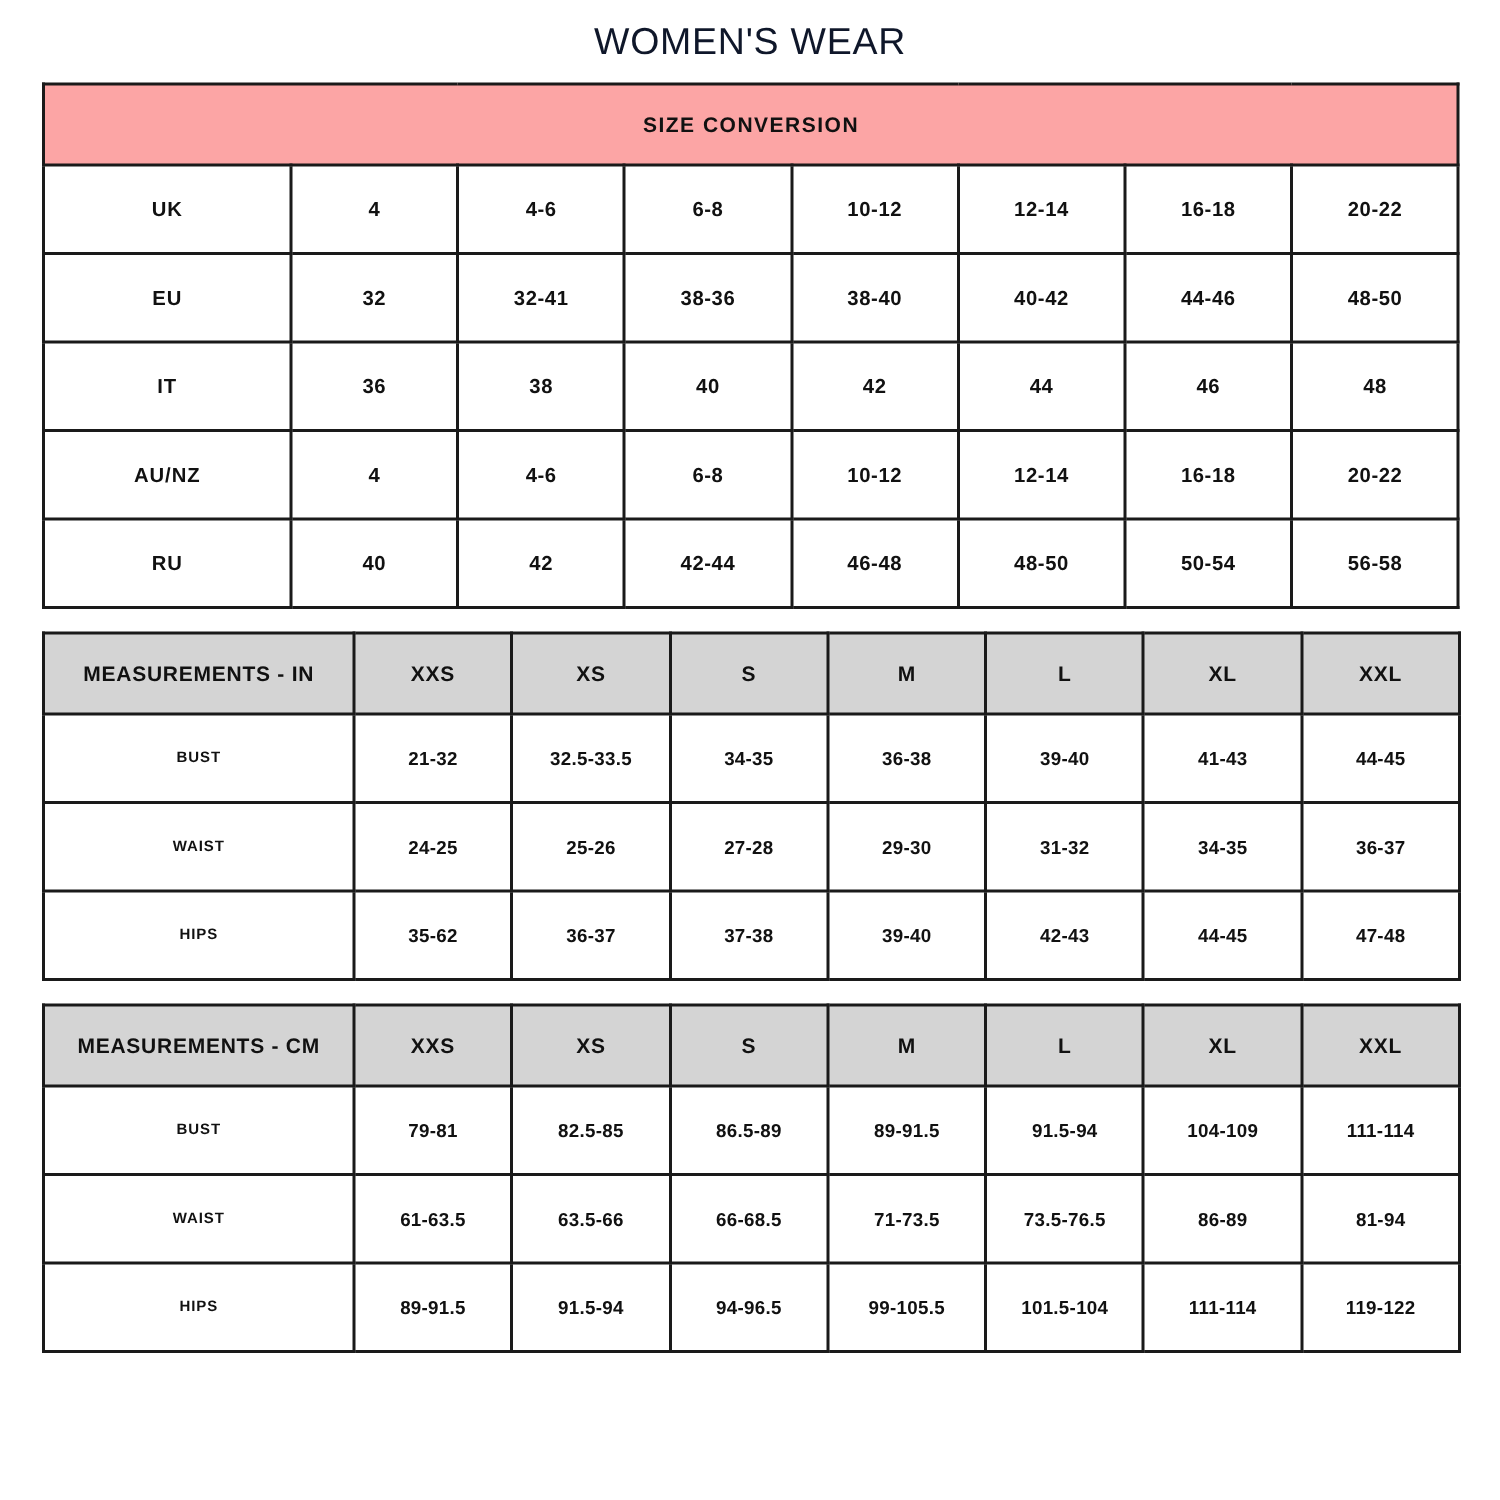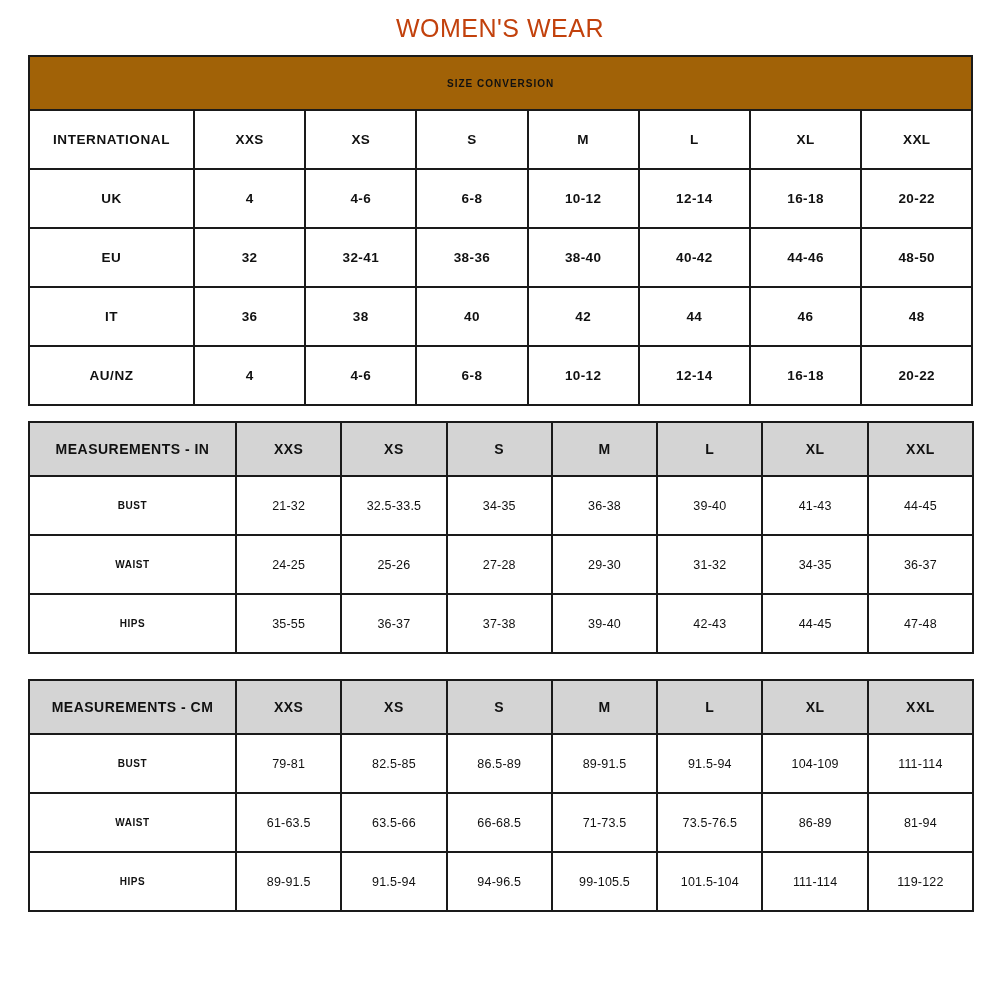--- a/index.html
+++ b/index.html
@@ -20,47 +20,47 @@
     height: 1000px;
     box-sizing: border-box;
     padding: 0 28px;
   }
   .page-title {
     text-align: center;
     font-size: 25px;
     font-weight: 400;
     letter-spacing: 0.5px;
     margin: 14px 0 12px 0;
-    color: #c2410c;
+    color: #0f172a;
   }
   table {
     border-collapse: collapse;
     width: 944px;
     table-layout: fixed;
   }
   table.conv {
     margin-bottom: 15px;
   }
   table.meas {
-    margin-bottom: 25px;
+    margin-bottom: 15px;
   }
   td, th {
     border: 2px solid #1a1a1a;
     text-align: center;
     vertical-align: middle;
     font-size: 13.5px;
     font-weight: 700;
     letter-spacing: 0.4px;
     color: #111111;
     padding: 0;
   }
   .conv .banner {
-    background: #a16207;
+    background: #fca5a5;
     height: 52px;
-    font-size: 10px;
+    font-size: 14px;
     letter-spacing: 1px;
   }
   .conv tr.hdr td, .conv tr.body td {
     height: 57px;
   }
   .conv td.rowlabel {
     font-weight: 700;
     letter-spacing: 0.6px;
   }
   .meas td {
@@ -70,21 +70,21 @@
     background: #d4d4d4;
     height: 52px;
   }
   .meas td.rowlabel {
     font-weight: 700;
     font-size: 10px;
     letter-spacing: 0.6px;
   }
   .meas td.val {
     font-size: 12.5px;
-    font-weight: 400;
+    font-weight: 700;
     letter-spacing: 0.2px;
   }
   .meas td.headlabel {
     font-size: 14px;
     letter-spacing: 0.5px;
   }
   .conv col.c0 { width: 165px; }
   .conv col.cx { width: 111.2px; }
   .meas col.m0 { width: 207px; }
   .meas col.mx { width: 105.3px; }
@@ -103,30 +103,20 @@
         <col class="cx">
         <col class="cx">
         <col class="cx">
         <col class="cx">
         <col class="cx">
         <col class="cx">
     </colgroup>
     <tbody>
       <tr>
         <td class="banner" colspan="8">SIZE CONVERSION</td>
-      </tr>
-      <tr class="hdr">
-        <td class="rowlabel">INTERNATIONAL</td>
-        <td>XXS</td>
-        <td>XS</td>
-        <td>S</td>
-        <td>M</td>
-        <td>L</td>
-        <td>XL</td>
-        <td>XXL</td>
       </tr>
 
       <tr class="body">
         <td class="rowlabel">UK</td>
         <td>4</td>
         <td>4-6</td>
         <td>6-8</td>
         <td>10-12</td>
         <td>12-14</td>
         <td>16-18</td>
@@ -155,20 +145,30 @@
       <tr class="body">
         <td class="rowlabel">AU/NZ</td>
         <td>4</td>
         <td>4-6</td>
         <td>6-8</td>
         <td>10-12</td>
         <td>12-14</td>
         <td>16-18</td>
         <td>20-22</td>
       </tr>
+      <tr class="body">
+        <td class="rowlabel">RU</td>
+        <td>40</td>
+        <td>42</td>
+        <td>42-44</td>
+        <td>46-48</td>
+        <td>48-50</td>
+        <td>50-54</td>
+        <td>56-58</td>
+      </tr>
     </tbody>
   </table>
 
   <table class="meas">
     <colgroup>
       <col class="m0">
         <col class="mx">
         <col class="mx">
         <col class="mx">
         <col class="mx">
@@ -204,21 +204,21 @@
         <td class="val">24-25</td>
         <td class="val">25-26</td>
         <td class="val">27-28</td>
         <td class="val">29-30</td>
         <td class="val">31-32</td>
         <td class="val">34-35</td>
         <td class="val">36-37</td>
       </tr>
       <tr>
         <td class="rowlabel">HIPS</td>
-        <td class="val">35-55</td>
+        <td class="val">35-62</td>
         <td class="val">36-37</td>
         <td class="val">37-38</td>
         <td class="val">39-40</td>
         <td class="val">42-43</td>
         <td class="val">44-45</td>
         <td class="val">47-48</td>
       </tr>
     </tbody>
   </table>
 

